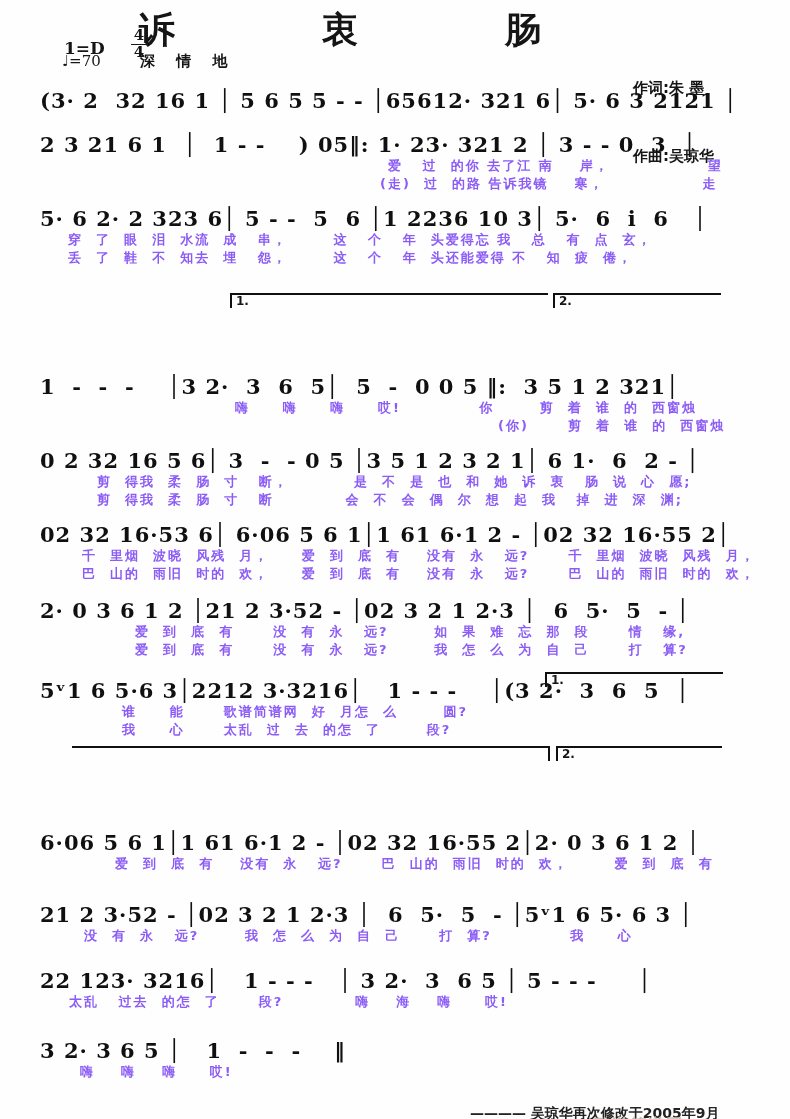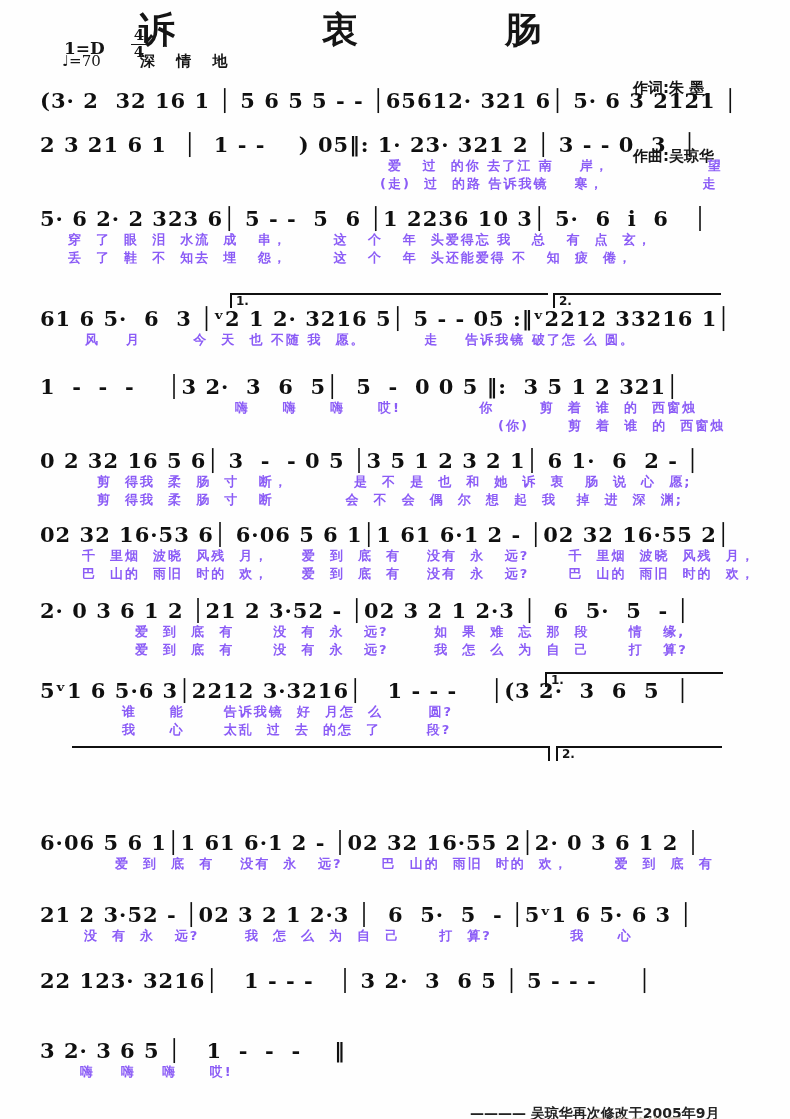--- a/index.html
+++ b/index.html
@@ -66,24 +66,20 @@
     <div class="ly" style="padding-left:348px">爱   过  的你 去了江 南    岸，               望</div>
     <div class="ly" style="padding-left:340px">(走)  过  的路 告诉我镜    寒，               走</div>
   </div>
 
   <div class="sys" style="top:206px">
     <div class="notes">5· 6 2· 2 323 6│ 5 - -  5  6 │1 2236 10 3│ 5·  6  i  6   │</div>
     <div class="ly" style="padding-left:28px">穿  了  眼  泪  水流  成   串，       这   个   年  头爱得忘 我   总   有  点  玄，</div>
     <div class="ly" style="padding-left:28px">丢  了  鞋  不  知去  埋   怨，       这   个   年  头还能爱得 不   知  疲  倦，</div>
   </div>
 
-  <div class="sys" style="top:306px">
-    <div class="notes">61 6 5·  6  3 │ᵛ2 1 2· 3216 5│ 5 - - 05 :‖ᵛ2212 33216 1│</div>
-    <div class="ly" style="padding-left:45px">风    月        今  天  也 不随 我  愿。         走    告诉我镜 破了怎 么 圆。</div>
-  </div>
 
   <div class="sys" style="top:374px">
     <div class="notes">1  -  -  -    │3 2·  3  6  5│  5  -  0 0 5 ‖:  3 5 1 2 321│</div>
     <div class="ly" style="padding-left:195px">嗨     嗨     嗨     哎!            你       剪  着  谁  的  西窗烛</div>
     <div class="ly" style="padding-left:458px">(你)      剪  着  谁  的  西窗烛</div>
   </div>
 
   <div class="sys" style="top:448px">
     <div class="notes">0 2 32 16 5 6│ 3  -  - 0 5 │3 5 1 2 3 2 1│ 6 1·  6  2 - │</div>
     <div class="ly" style="padding-left:57px">剪  得我  柔  肠  寸   断，          是  不  是  也  和  她  诉  衷   肠  说  心  愿;</div>
@@ -97,37 +93,38 @@
   </div>
 
   <div class="sys" style="top:598px">
     <div class="notes">2· 0 3 6 1 2 │21 2 3·52 - │02 3 2 1 2·3 │  6  5·  5  - │</div>
     <div class="ly" style="padding-left:95px">爱  到  底  有      没  有  永   远?       如  果  难  忘  那  段      情   缘,</div>
     <div class="ly" style="padding-left:95px">爱  到  底  有      没  有  永   远?       我  怎  么  为  自  己      打   算?</div>
   </div>
 
   <div class="sys" style="top:678px">
     <div class="notes">5ᵛ1 6 5·6 3│2212 3·3216│   1 - - -    │(3 2·  3  6  5  │</div>
-    <div class="ly" style="padding-left:82px">谁     能      告诉我镜  好  月怎  么       圆?</div>
+    <div class="ly" style="padding-left:82px">谁     能      歌谱简谱网  好  月怎  么       圆?</div>
     <div class="ly" style="padding-left:82px">我     心      太乱  过  去  的怎  了       段?</div>
   </div>
 
 
   <div class="sys" style="top:830px">
     <div class="notes">6·06 5 6 1│1 61 6·1 2 - │02 32 16·55 2│2· 0 3 6 1 2 │</div>
     <div class="ly" style="padding-left:75px">爱  到  底  有    没有  永   远?      巴  山的  雨旧  时的  欢，       爱  到  底  有</div>
   </div>
 
   <div class="sys" style="top:902px">
     <div class="notes">21 2 3·52 - │02 3 2 1 2·3 │  6  5·  5  - │5ᵛ1 6 5· 6 3 │</div>
     <div class="ly" style="padding-left:44px">没  有  永   远?       我  怎  么  为  自  己      打  算?            我     心</div>
   </div>
 
   <div class="sys" style="top:968px">
     <div class="notes">22 123· 3216│   1 - - -   │ 3 2·  3  6 5 │ 5 - - -     │</div>
+    <div class="ly" style="padding-left:29px">太乱   过去  的怎  了      段?           嗨    海    嗨     哎!</div>
   </div>
 
   <div class="sys" style="top:1038px">
     <div class="notes">3 2· 3 6 5 │   1  -  -  -    ‖</div>
     <div class="ly" style="padding-left:40px">嗨    嗨    嗨     哎!</div>
   </div>
 
   <div class="volta" style="left:230px;top:293px;width:312px">1.</div>
   <div class="volta" style="left:553px;top:293px;width:162px">2.</div>
   <div class="volta" style="left:545px;top:672px;width:172px">1.</div>

